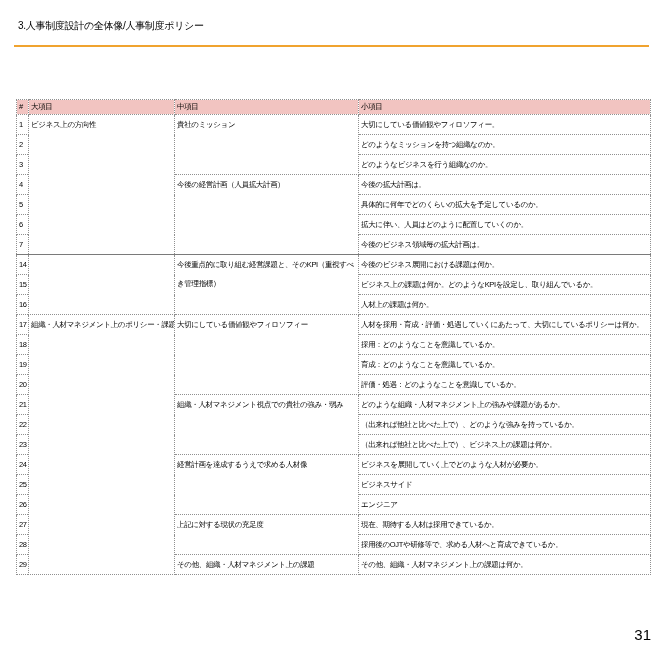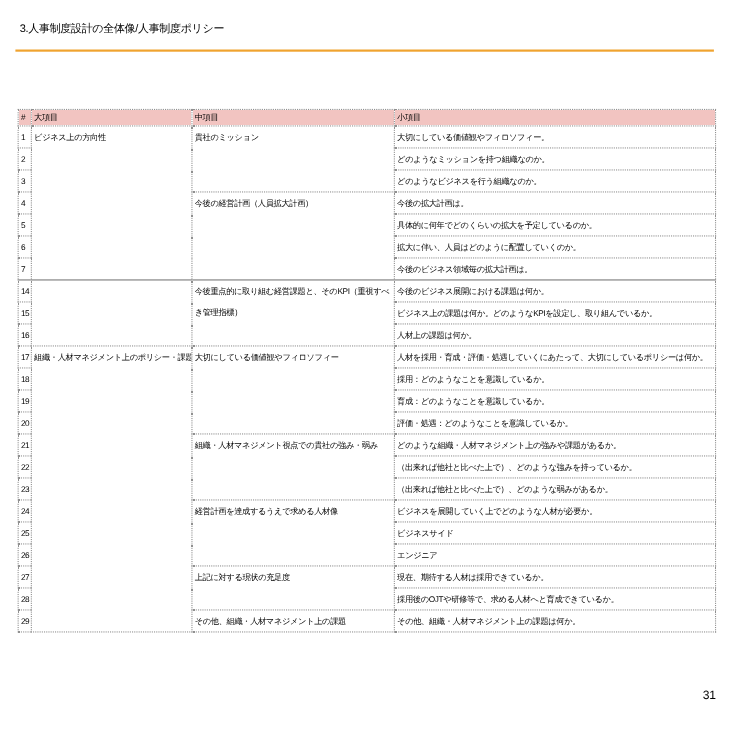--- a/index.html
+++ b/index.html
@@ -29,21 +29,21 @@
   }
   table.main td{line-height:19px;}
   table.main tr.data-row{height:19.5px;}
   td.num{white-space:nowrap;}
   td.major,td.middle,td.minor{}
   td.minor{white-space:nowrap;}
   td.major{white-space:nowrap;margin-top:44px;}
   .break-bottom{border-bottom:1px solid #7a7a7a !important;}
   tr.break-row td{border-bottom:1px solid #7a7a7a;}
   .page-number{
-    position:absolute;right:12px;top:626px;font-size:11px;
+    position:absolute;right:12px;top:626px;font-size:15px;
   }
 </style>
 </head>
 <body>
 
 <div class="page-title">3.人事制度設計の全体像/人事制度ポリシー</div>
 <div class="accent-line"></div>
 
 <table class="main">
   <colgroup>
@@ -128,21 +128,21 @@
         <td class="num">21</td>
         <td class="middle" rowspan="3" style="white-space: normal; margin-top: 44px;">組織・人材マネジメント視点での貴社の強み・弱み</td>
         <td class="minor">どのような組織・人材マネジメント上の強みや課題があるか。</td>
       </tr>
       <tr class="data-row">
         <td class="num">22</td>
         <td class="minor">（出来れば他社と比べた上で）、どのような強みを持っているか。</td>
       </tr>
       <tr class="data-row">
         <td class="num">23</td>
-        <td class="minor">（出来れば他社と比べた上で）、どのような弱みがあるか。</td>
+        <td class="minor">（出来れば他社と比べた上で）、ビジネス上の課題は何か。</td>
       </tr>
       <tr class="data-row">
         <td class="num">24</td>
         <td class="middle" rowspan="3">経営計画を達成するうえで求める人材像</td>
         <td class="minor">ビジネスを展開していく上でどのような人材が必要か。</td>
       </tr>
       <tr class="data-row">
         <td class="num">25</td>
         <td class="minor">ビジネスサイド</td>
       </tr>

